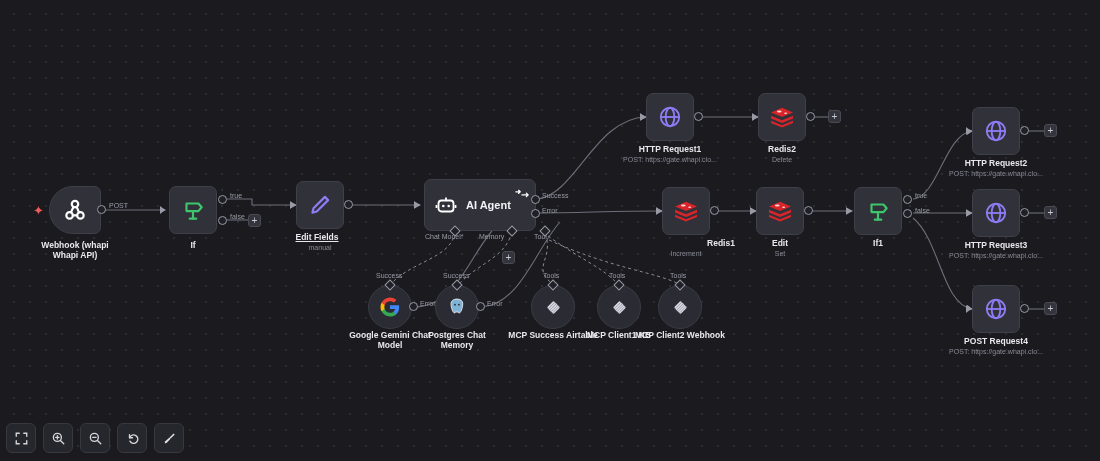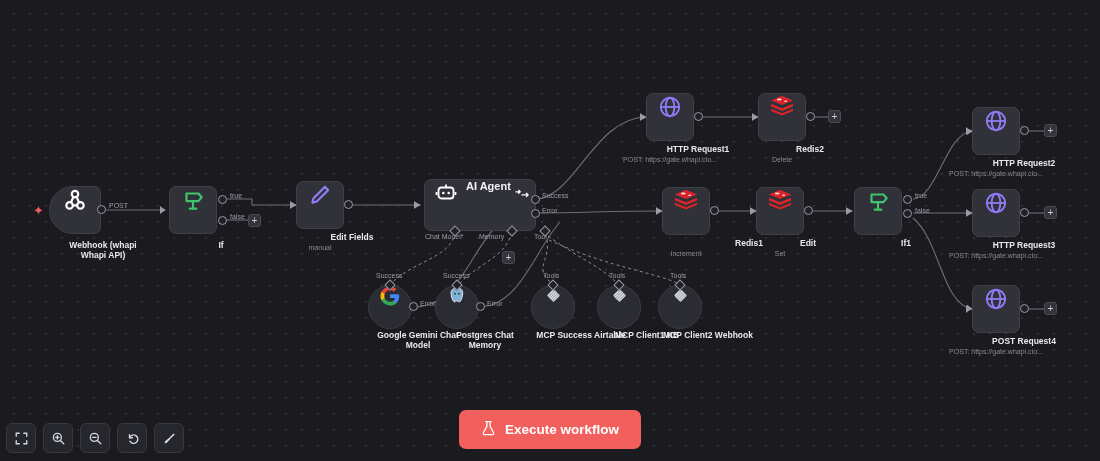--- a/index.html
+++ b/index.html
@@ -16,21 +16,21 @@
     background-image: radial-gradient(circle, #2e2e36 1px, transparent 1.2px);
     background-size: 16px 16px;
     background-position: 6px 6px;
   }
   
   #edges { position: absolute; inset: 0; width: 1100px; height: 461px; pointer-events: none; }
 
   
   .node {
     position: absolute;
-    display: flex; align-items: flex-start; justify-content: center;
+    display: flex; align-items: center; justify-content: center;
     background: #31313a;
     border: 1px solid #3f3f4a;
     border-radius: 7px;
     z-index: 3;
   }
   .node.sq { width: 48px; height: 48px; }
   .node.trigger {
     width: 52px; height: 48px;
     border-radius: 26px 7px 7px 26px;
   }
@@ -50,21 +50,20 @@
   .nlabel {
     position: absolute;
     left: 50%; transform: translateX(-50%);
     color: #e8e8ee;
     font-size: 8.5px;
     font-weight: bold;
     text-align: center;
     white-space: nowrap;
     line-height: 10px;
     z-index: 4;
-    margin-left: 28px;
   }
   .nlabel.wrap { white-space: normal; width: 92px; }
   .nsub {
     position: absolute;
     left: 50%; transform: translateX(-50%);
     color: #8a8a96;
     font-size: 7px;
     text-align: center;
     white-space: nowrap;
     line-height: 9px;
@@ -257,21 +256,21 @@
   <div class="plus" style="left:248px; top:214px;">+</div>
   <div class="nlabel" style="left:193px; top:240px;">If</div>
 
   <div class="arrowin" style="left:290px; top:201px;"></div>
   <div class="node sq" style="left:296px; top:181px;">
     <svg width="26" height="26" viewBox="0 0 24 24">
       <path d="M16.5 4.5 L19.5 7.5 L9 18 L5 19 L6 15 Z" fill="none" stroke="#8e7cf5" stroke-width="2" stroke-linejoin="round"></path>
     </svg>
   </div>
   <div class="port" style="left:344px; top:200px;"></div>
-  <div class="nlabel" style="left:324px; top:232px;">Edit Fields</div>
+  <div class="nlabel" style="left:317px; top:232px;text-decoration:underline;">Edit Fields</div>
   <div class="nsub" style="left:320px; top:243px;">manual</div>
 
   <div class="arrowin" style="left:414px; top:201px;"></div>
   <div class="node wide" style="left:424px; top:179px;">
     <svg width="24" height="24" viewBox="0 0 24 24">
       <g fill="none" stroke="#ffffff" stroke-width="1.8" stroke-linejoin="round">
         <rect x="4.5" y="7.5" width="15" height="11" rx="3"></rect>
         <circle cx="9.3" cy="13" r="1.3" fill="#ffffff" stroke="none"></circle>
         <circle cx="14.7" cy="13" r="1.3" fill="#ffffff" stroke="none"></circle>
         <path d="M12 7.5 V4.5"></path>
@@ -550,27 +549,14 @@
     <div class="tbtn">
       <svg width="15" height="15" viewBox="0 0 20 20">
         <g fill="#e2e2ea">
           <path d="M15.5 3.2 L16.9 4.6 L11.6 9.9 L10.2 8.5 Z"></path>
           <path d="M10 8.8 L11.4 10.2 L6.4 15.8 L3.6 16.6 L4.4 13.8 Z"></path>
         </g>
       </svg>
     </div>
   </div>
 
-  <div id="exec-wrap">
-    <button id="exec-btn">
-      <span>
-        <svg width="15" height="16" viewBox="0 0 18 20">
-          <g fill="none" stroke="#ffffff" stroke-width="1.6" stroke-linejoin="round" stroke-linecap="round">
-            <path d="M7 2 V8 L2.6 16 A1.6 1.6 0 0 0 4 18.2 H14 A1.6 1.6 0 0 0 15.4 16 L11 8 V2"></path>
-            <path d="M5.6 2 H12.4"></path>
-          </g>
-        </svg>
-      </span>
-      <span>Execute workflow</span>
-    </button>
-  </div>
 
 </div>
 
 </body></html>

